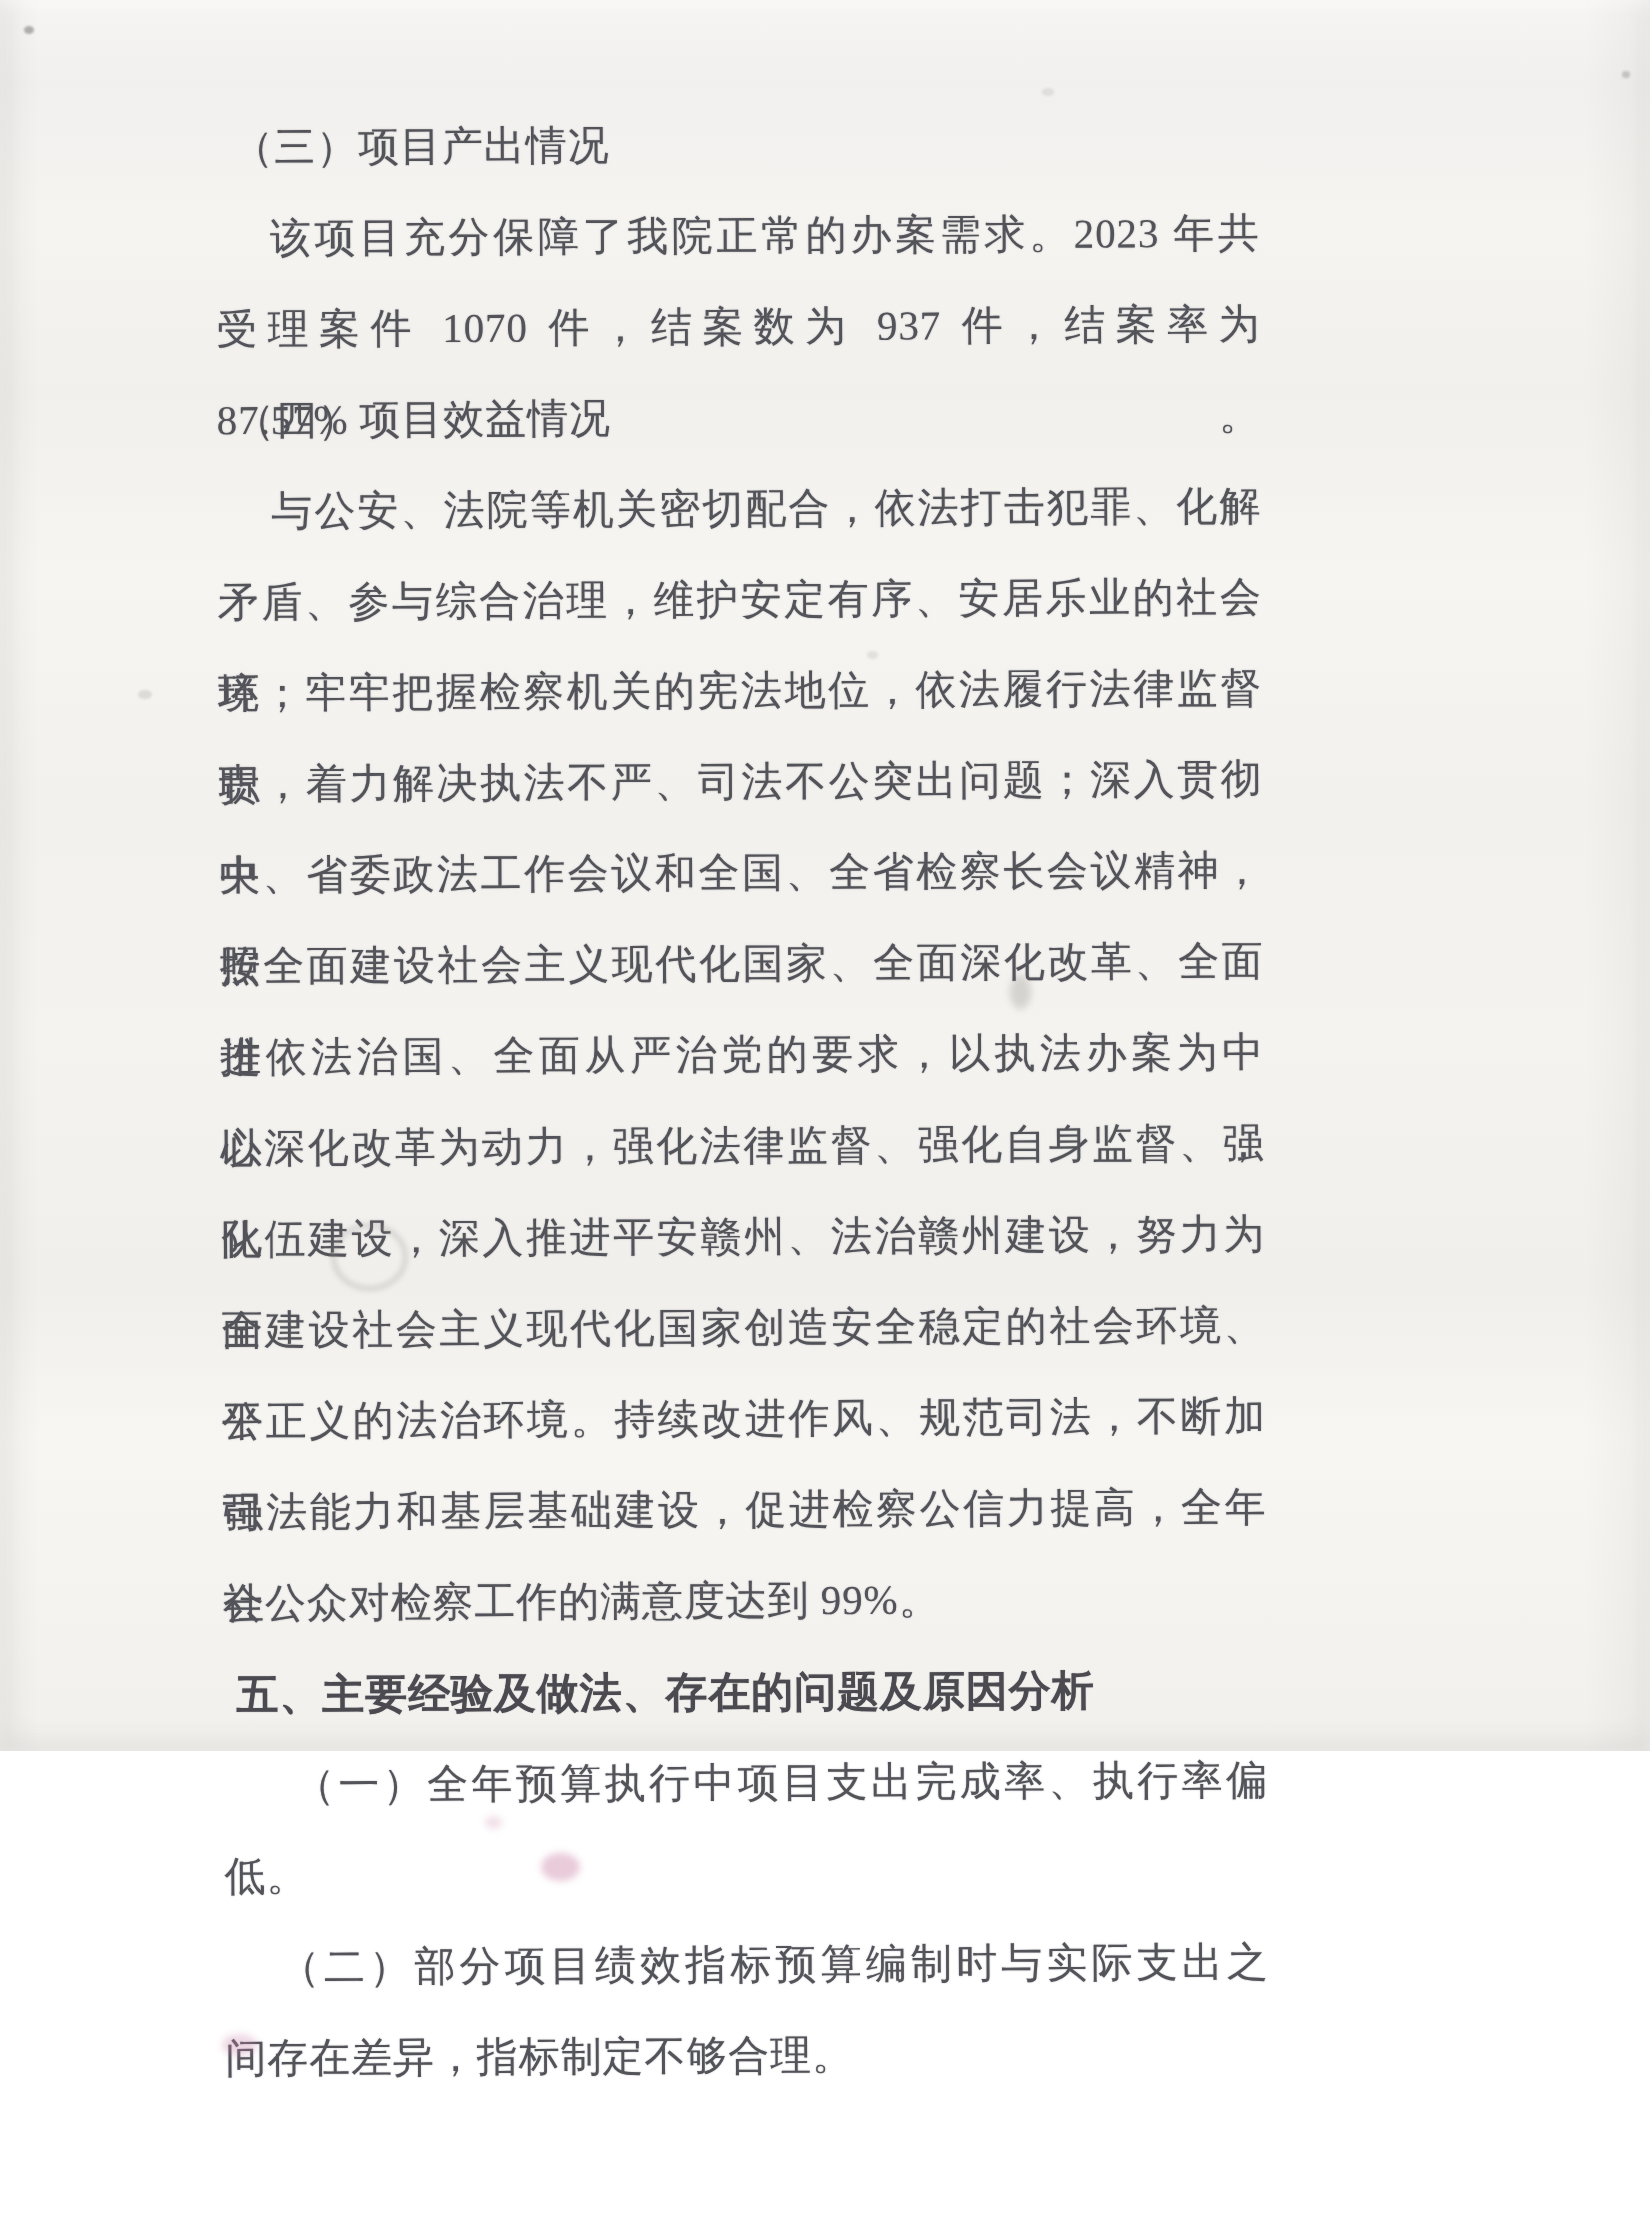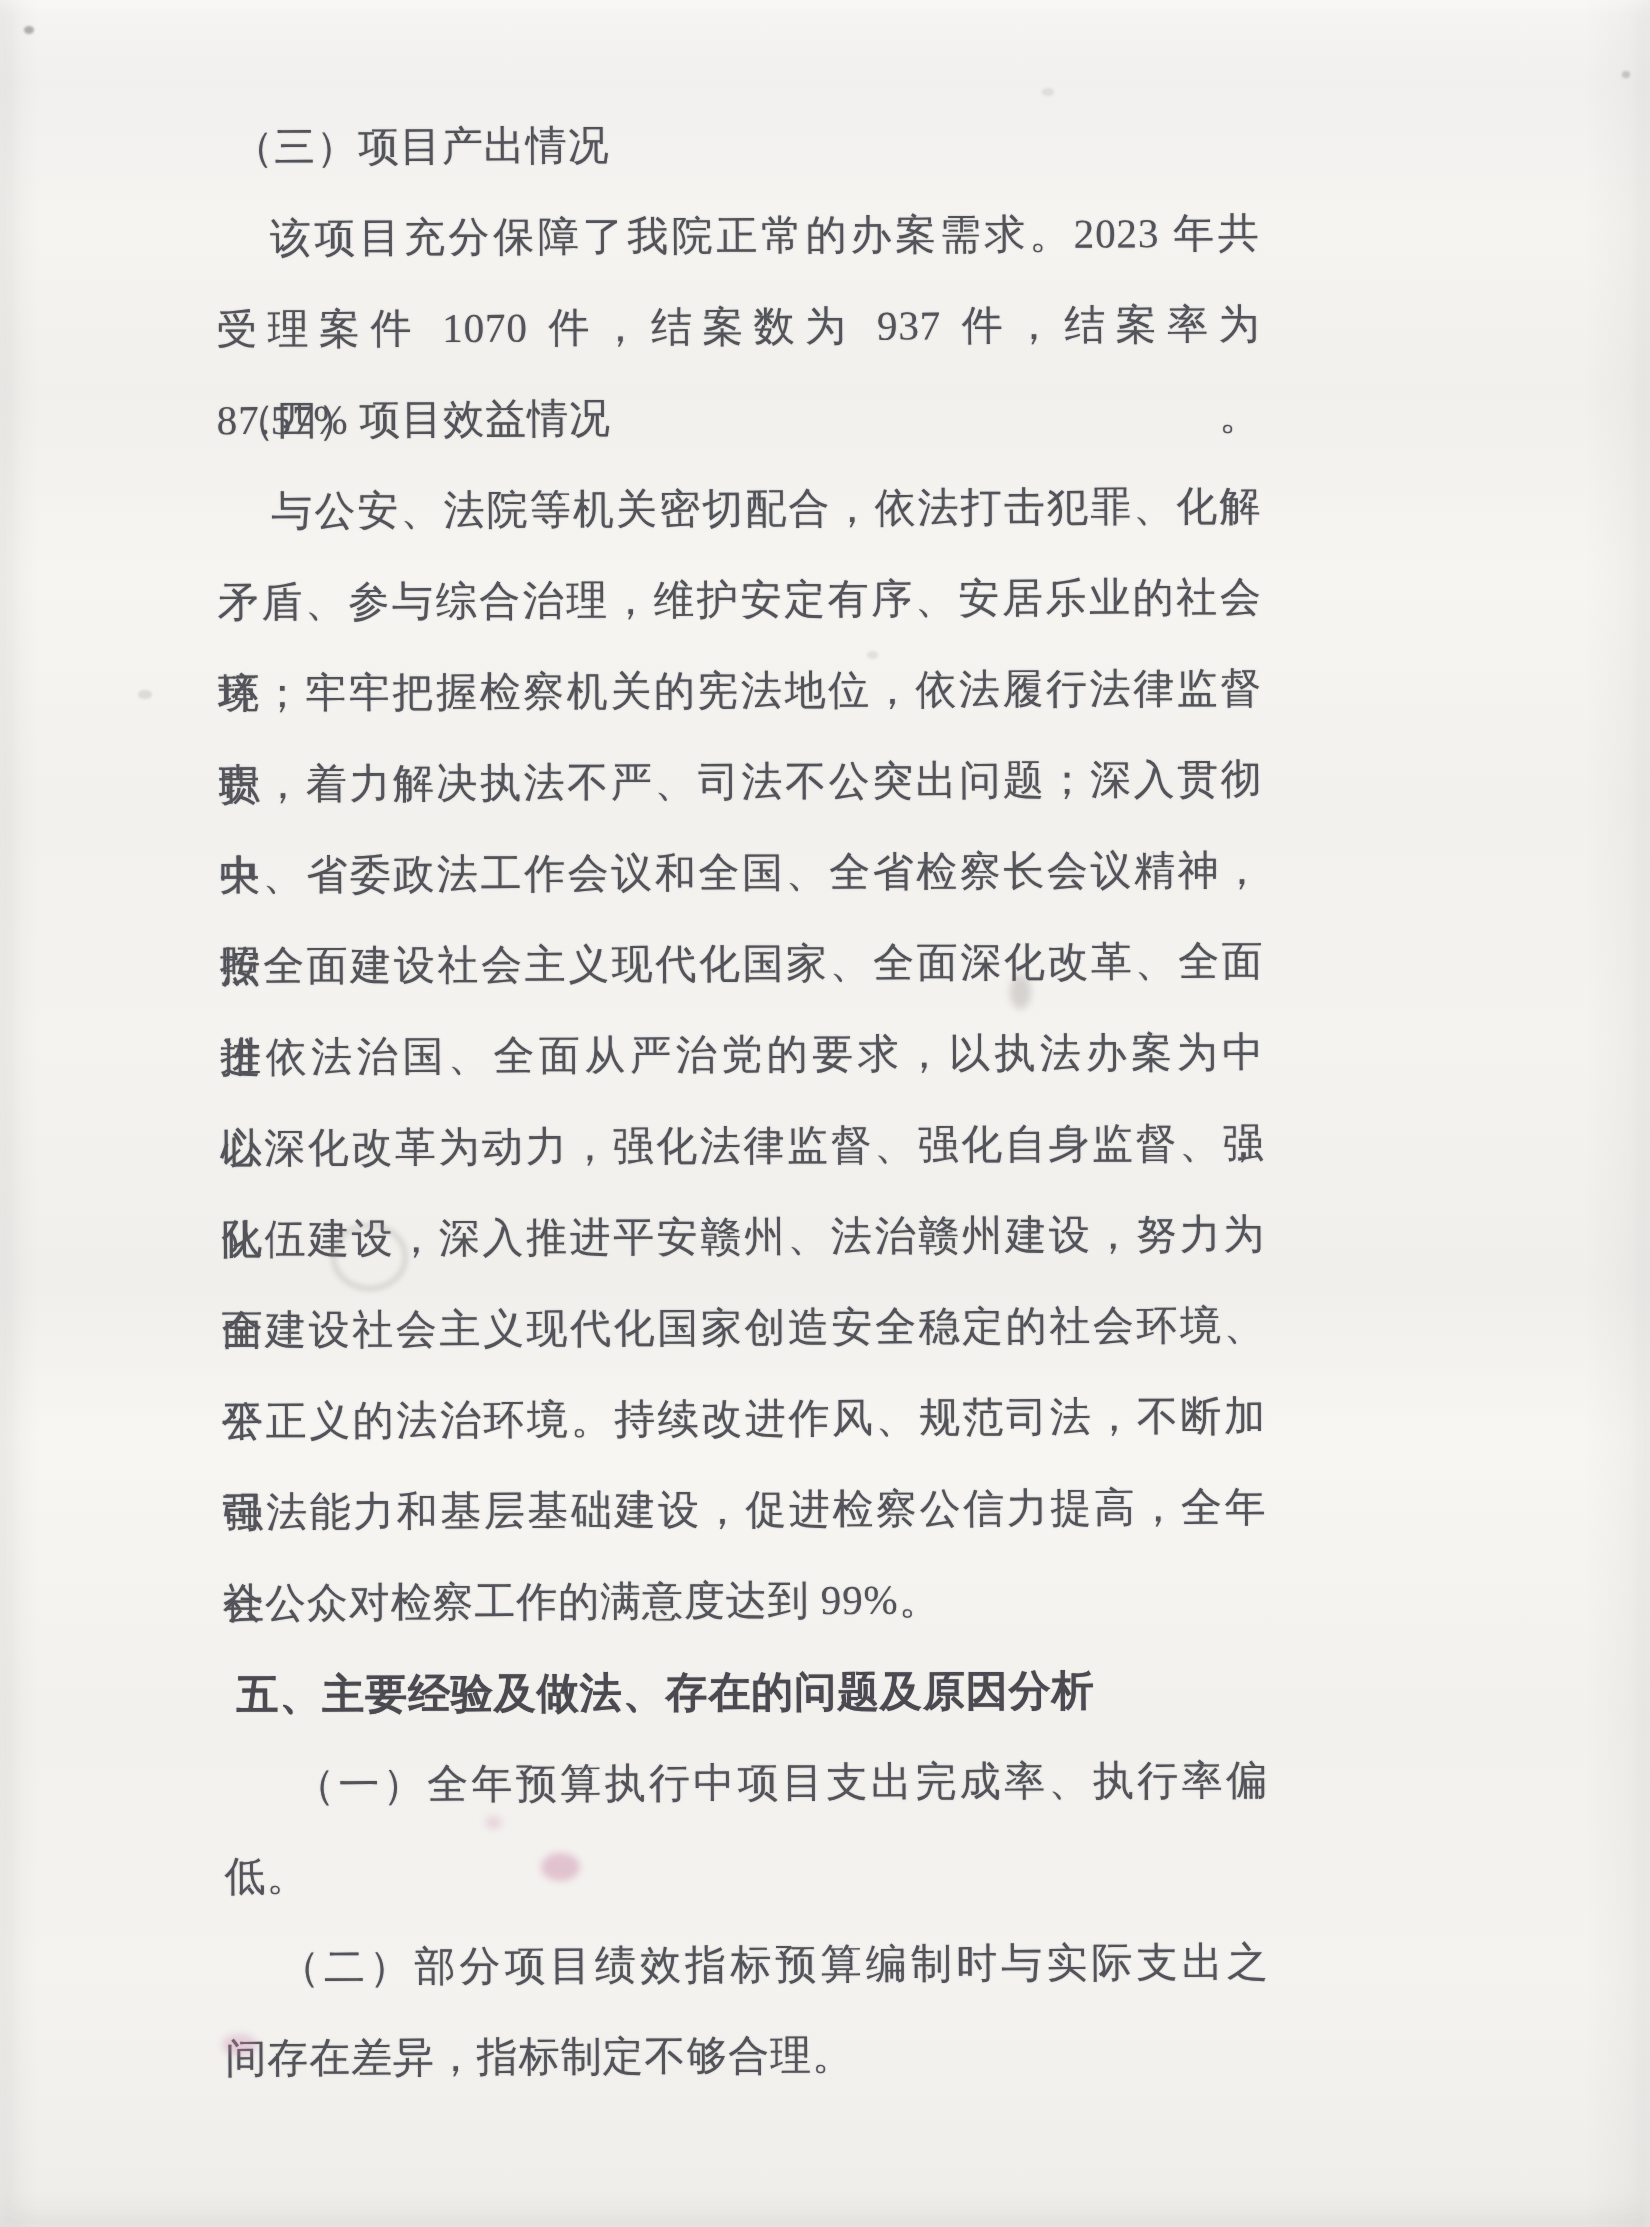--- a/index.html
+++ b/index.html
@@ -1,21 +1,21 @@
 <!DOCTYPE html>
 <html style="font-size:15px"><head>
 <meta charset="utf-8">
 <style>
   html,body{margin:0;padding:0;}
   body{
     width:1650px;height:2227px;overflow:hidden;
     font-family:"Liberation Serif","DejaVu Serif",serif;
   }
   .page{
-    position:relative;width:1650px;height:2227px;
+    position:relative;width:1650px;height:1751px;
     background:
       linear-gradient(90deg, rgba(60,58,55,.05) 0, rgba(60,58,55,0) 39px),
       linear-gradient(90deg, rgba(255,255,255,0) 96%, rgba(70,68,64,.05) 100%),
       linear-gradient(180deg,
         #f6f5f3 0px, #f1f0ee 84px, #f5f4f1 224px, #f1f0ed 392px,
         #f6f5f2 578px, #f2f1ee 802px, #f4f3f0 1044px, #f0efec 1286px,
         #f7f6f3 1436px, #f2f1ee 1715px, #f4f3f0 1976px, #eeedea 2227px);
     box-shadow:inset 0 -13px 24px rgba(70,66,60,.07), inset 0 5.6px 13px rgba(255,255,255,.5);
   }
   .text-block{

